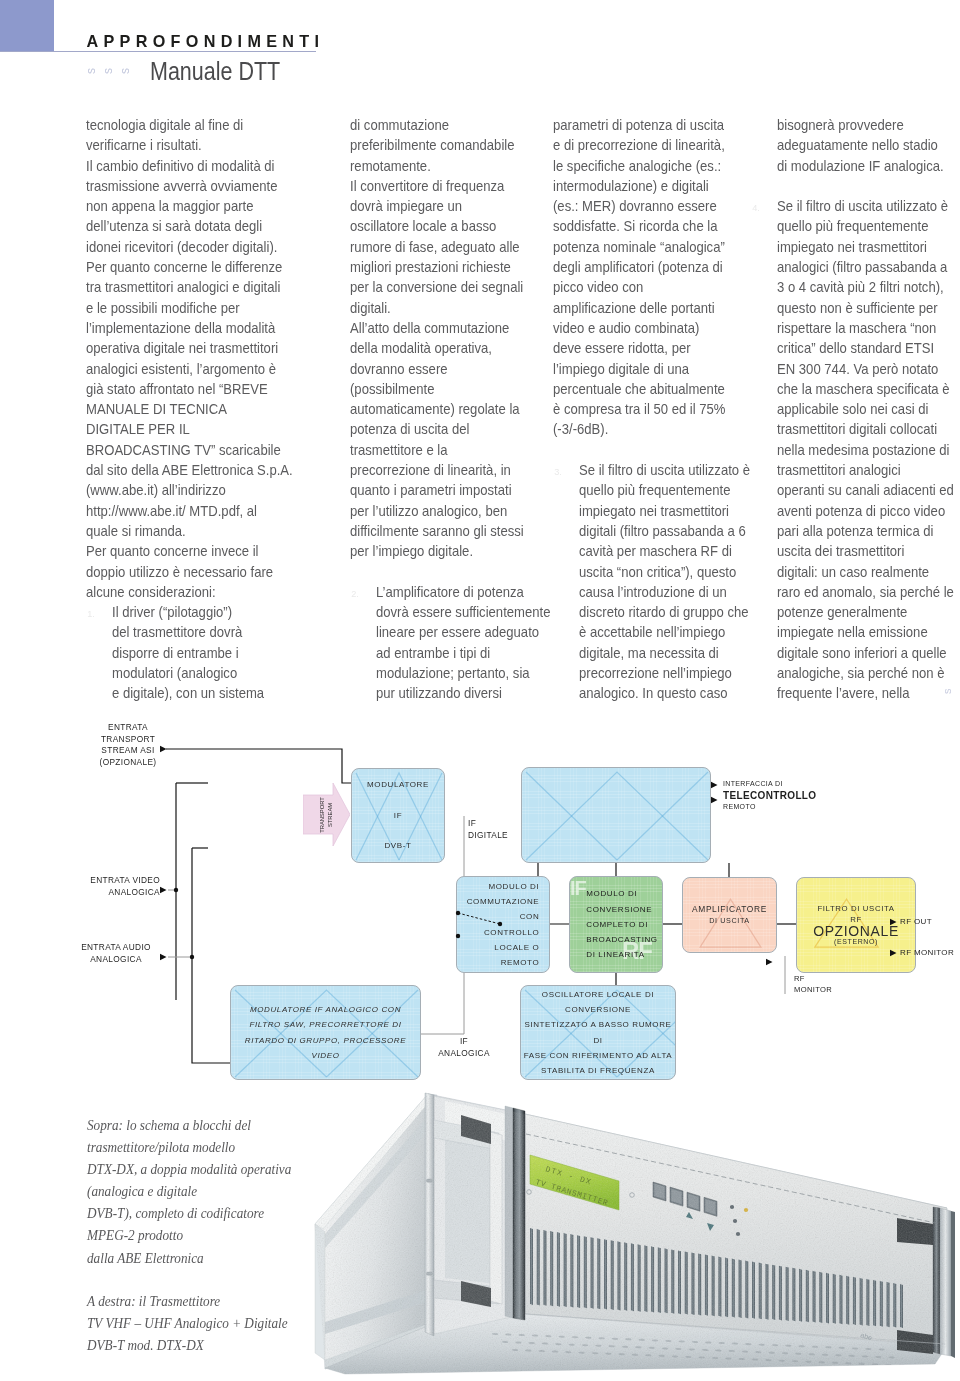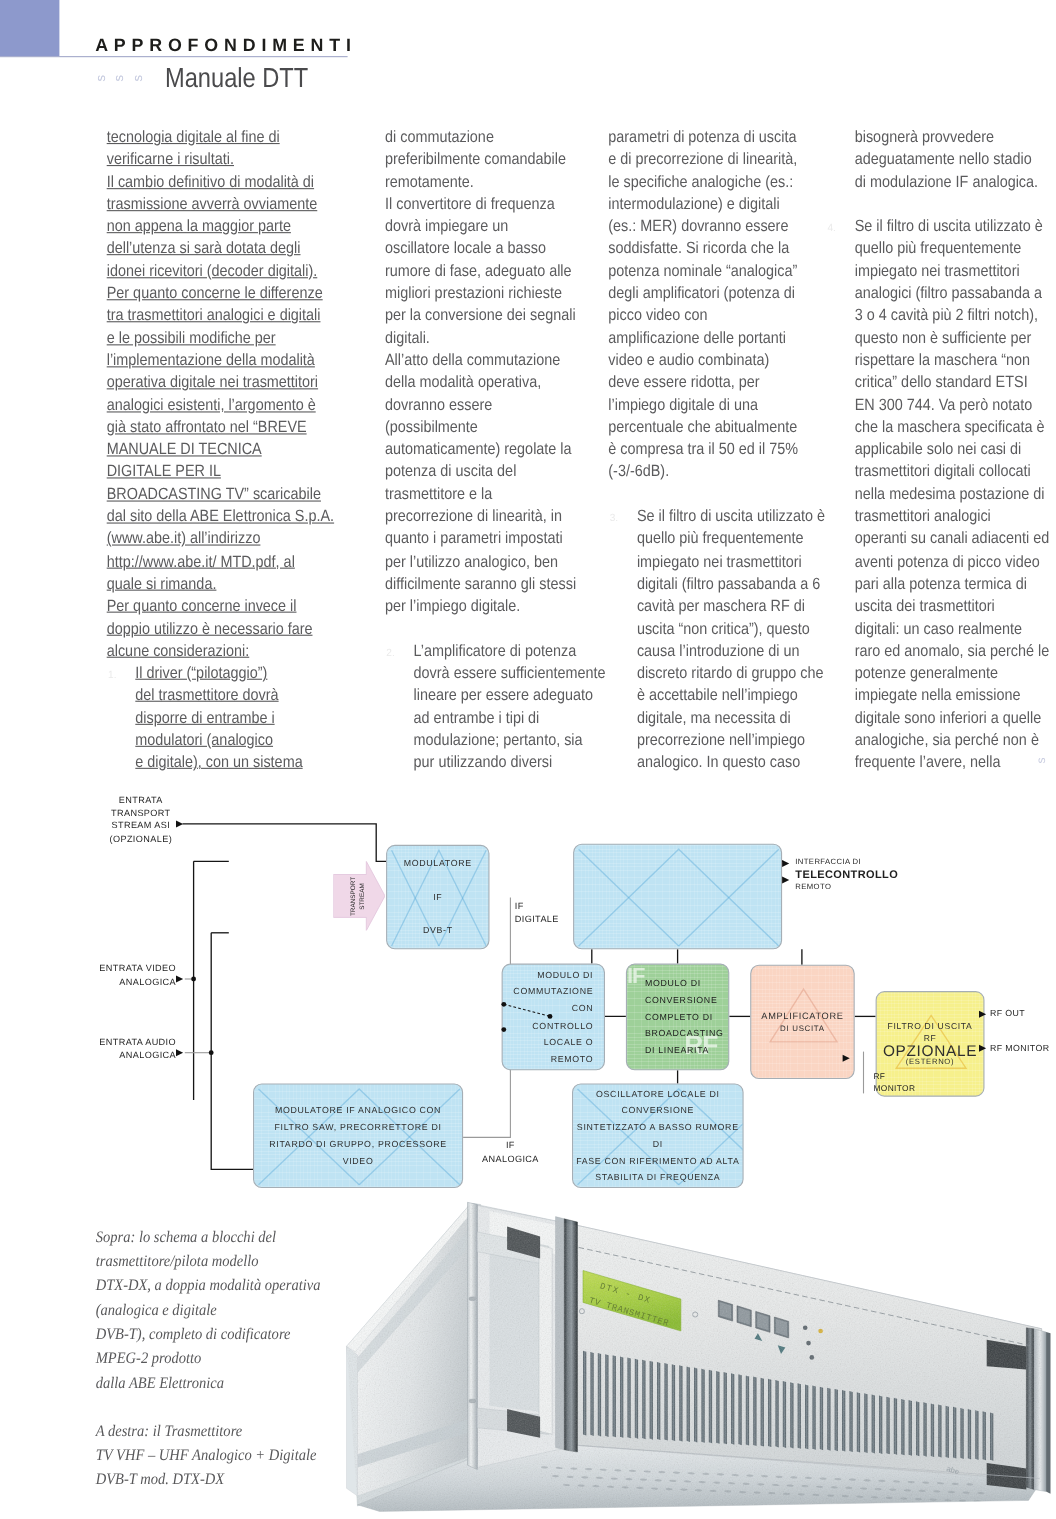--- a/index.html
+++ b/index.html
@@ -13,21 +13,21 @@
   #header-rule{position:absolute;left:0;top:51px;width:316px;height:1.4px;background:#a2a8c9;}
   #kicker{position:absolute;left:86.5px;top:33px;font-size:16.2px;font-weight:bold;
           letter-spacing:5.3px;color:#1d1d1b;line-height:16px;}
   #deco-s{position:absolute;left:82px;top:60px;width:60px;height:20px;}
   #deco-s i{position:absolute;font-style:normal;font-size:12px;color:#c4c9de;
             transform:rotate(-90deg);transform-origin:left top;line-height:12px;}
   #doc-title{position:absolute;left:150px;top:57.5px;font-size:25px;color:#4a4a4c;font-weight:400;line-height:26px;transform:scaleX(0.86);transform-origin:left top;}
 
   
   .col{position:absolute;top:115px;font-size:14.8px;line-height:20.3px;color:#5b5b5d;}
-  #col1{left:97px;text-decoration:underline;}
+  #col1{left:86px;}
   #col2{left:330px;margin-left:20px;}
   #col3{left:552.5px;}
   #col4{left:777px;}
   .col .ln, .col .li{display:block;white-space:nowrap;height:20.3px;
        transform:scaleX(0.885);transform-origin:left center;}
   .col .li{position:relative;}
   .col .num{position:absolute;left:-28px;top:2px;color:#eaeaea;font-size:9.5px;
        transform:scaleX(1.09);transform-origin:left center;}
   .col .blank{display:block;height:20.3px;}
 
@@ -281,43 +281,43 @@
         <span class="wm" style="left: 0px; top: 1px; font-size: 20px; letter-spacing: -1px;">IF</span>
         <span class="wm" style="left: 52px; top: 62px; font-size: 24px; letter-spacing: -1px;">RF</span>
         <div class="txt" style="text-align: left; margin-left: 12px; color: rgb(27, 27, 27);">
           <div>MODULO DI</div>
           <div>CONVERSIONE</div>
           <div>COMPLETO DI</div>
           <div>BROADCASTING</div>
           <div>DI LINEARITA</div>
         </div>
       </div>
-      <div class="bx red" style="left: 682px; top: 877px; width: 95px; height: 104px;">
+      <div class="bx red" style="left: 682px; top: 877px; width: 95px; height: 76px;">
         <div class="hatch" style="background: repeating-linear-gradient(0deg, rgba(255, 255, 255, 0.16) 0px, rgba(255, 255, 255, 0.16) 0.7px, transparent 0.7px, transparent 3.2px), repeating-linear-gradient(90deg, rgba(255, 255, 255, 0.11) 0px, rgba(255, 255, 255, 0.11) 0.7px, transparent 0.7px, transparent 3.2px);"></div>
         <svg width="95" height="96" viewBox="0 0 95 96" style="position: absolute; left: 0px; top: 0px; z-index: 1;">
           <path d="M17.099999999999998,69.12 L47.5,21.12 L77.89999999999999,69.12 Z" stroke="rgba(210,120,95,.33)" stroke-width="1.25" fill="none"></path>
         </svg>
         <div class="txt">
           <div style="font-size: 8.4px; line-height: 11.6px;">AMPLIFICATORE</div>
           <div style="font-size: 7.2px; line-height: 10.4px;">DI USCITA</div>
         </div>
       </div>
-      <div class="bx yellow" style="left: 796px; top: 877px; width: 99px; height: 96px; margin-top: 24px;">
+      <div class="bx yellow" style="left: 796px; top: 877px; width: 120px; height: 96px;">
         <div class="hatch" style="background: repeating-linear-gradient(0deg, rgba(255, 255, 255, 0.16) 0px, rgba(255, 255, 255, 0.16) 0.7px, transparent 0.7px, transparent 3.2px), repeating-linear-gradient(90deg, rgba(255, 255, 255, 0.11) 0px, rgba(255, 255, 255, 0.11) 0.7px, transparent 0.7px, transparent 3.2px);"></div>
         <svg width="99" height="96" viewBox="0 0 99 96" style="position: absolute; left: 0px; top: 0px; z-index: 1;">
           <path d="M17.82,69.12 L49.5,21.12 L81.17999999999999,69.12 Z" stroke="rgba(228,170,35,.48)" stroke-width="1.25" fill="none"></path>
         </svg>
         <div class="txt">
           <div style="font-size: 7.8px; line-height: 11px;">FILTRO DI USCITA</div>
           <div style="font-size: 7.8px; line-height: 11px;">RF</div>
           <div style="font-size: 14px; line-height: 12.8px;">OPZIONALE</div>
           <div style="font-size: 7px; line-height: 10.2px;">(ESTERNO)</div>
         </div>
       </div>
-      <div class="bx blue" style="left: 230px; top: 985px; width: 191px; height: 95px;">
+      <div class="bx blue" style="left: 230px; top: 985px; width: 191px; height: 95px; font-style: italic;">
         <div class="hatch" style="background: repeating-linear-gradient(0deg, rgba(255, 255, 255, 0.16) 0px, rgba(255, 255, 255, 0.16) 0.7px, transparent 0.7px, transparent 3.2px), repeating-linear-gradient(90deg, rgba(255, 255, 255, 0.11) 0px, rgba(255, 255, 255, 0.11) 0.7px, transparent 0.7px, transparent 3.2px);"></div>
         <svg width="191" height="95" viewBox="0 0 191 95" style="position: absolute; left: 0px; top: 0px; z-index: 1;">
           <path d="M4,91 L95.5,4 L187,91" stroke="rgba(80,165,215,.40)" stroke-width="1.25" fill="none"></path>
           <path d="M4,4 L95.5,91" stroke="rgba(80,165,215,.40)" stroke-width="1.25" fill="none"></path>
           <path d="M187,4 L95.5,91" stroke="rgba(80,165,215,.40)" stroke-width="1.25" fill="none"></path>
         </svg>
         <div class="txt">
           <div>MODULATORE IF ANALOGICO CON</div>
           <div>FILTRO SAW, PRECORRETTORE DI</div>
           <div>RITARDO DI GRUPPO, PROCESSORE</div>
@@ -350,21 +350,21 @@
       <div class="lbl" style="left: 88px; top: 722px; width: 80px; text-align: center;">
         <div>ENTRATA</div>
         <div>TRANSPORT</div>
         <div>STREAM ASI</div>
         <div>(OPZIONALE)</div>
       </div>
       <div class="lbl" style="left: 72px; top: 875px; width: 88px; text-align: right;">
         <div>ENTRATA VIDEO</div>
         <div>ANALOGICA</div>
       </div>
-      <div class="lbl" style="left: 72px; top: 942px; width: 88px; text-align: right;">
+      <div class="lbl" style="left: 72px; top: 942px; width: 88px; text-align: center;">
         <div>ENTRATA AUDIO</div>
         <div>ANALOGICA</div>
       </div>
       <div class="lbl" style="left: 468px; top: 818px; width: 60px; text-align: left;">
         <div>IF</div>
         <div>DIGITALE</div>
       </div>
       <div class="lbl" style="left: 434px; top: 1036px; width: 60px; text-align: center;">
         <div>IF</div>
         <div>ANALOGICA</div>

